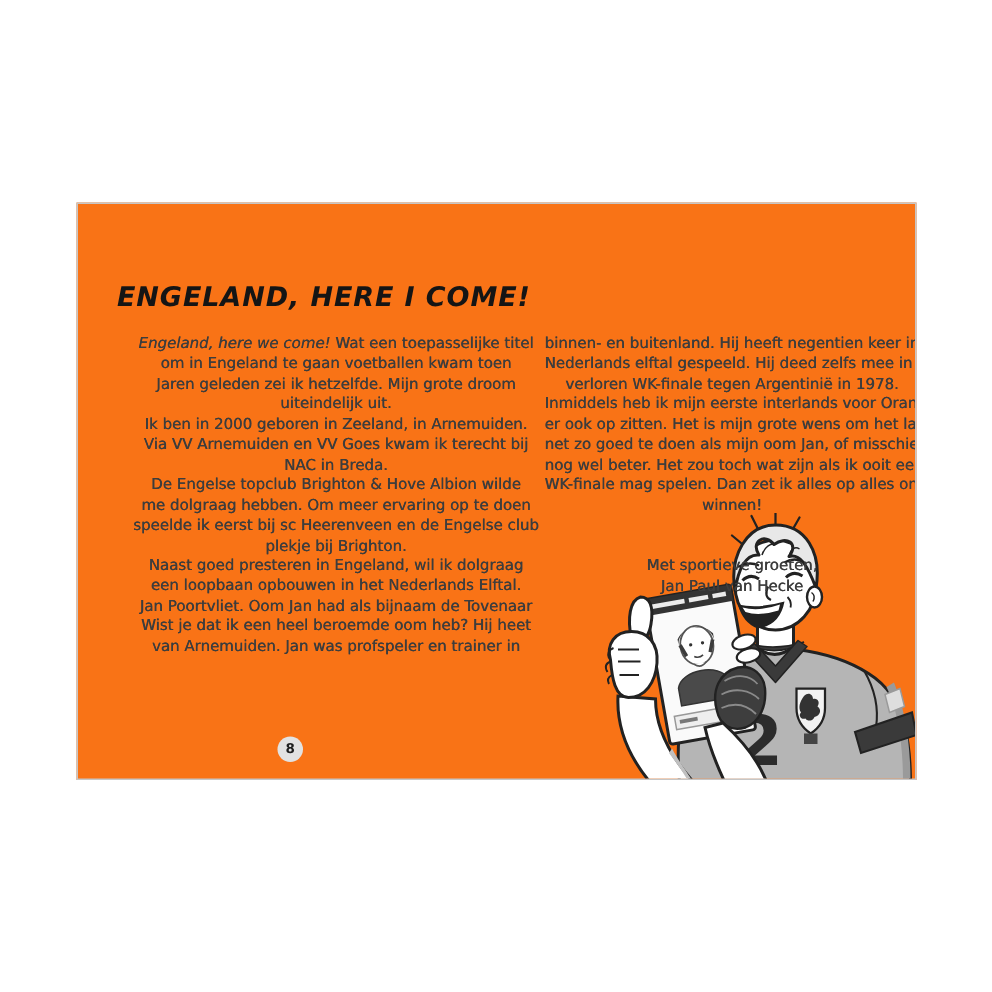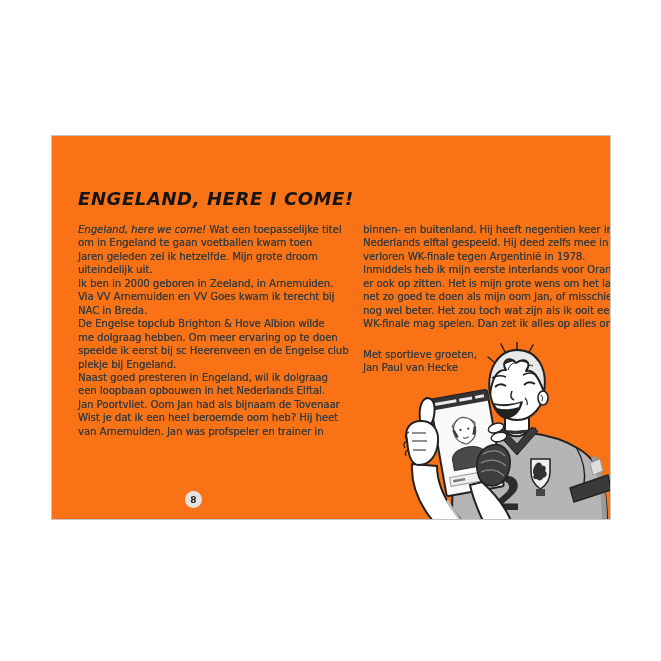--- a/index.html
+++ b/index.html
@@ -12,27 +12,27 @@
     background:#f97316;border:1px solid #c6c6c6;box-sizing:border-box;
     overflow:hidden;
   }
   .title{
     position:absolute;left:26px;top:52px;
     font-size:18px;font-weight:bold;font-style:italic;
     letter-spacing:0.6px;color:#151515;white-space:nowrap;z-index:3;
   }
   .col{
     position:absolute;top:87px;color:#3d3d3d;
-    font-size:10px;line-height:13.45px;z-index:3;
+    font-size:10px;line-height:13.45px;z-index:3;text-align:center;
   }
   .col .line{white-space:nowrap;text-shadow:0.25px 0 0 currentColor;}
   .col-left{left:26px;width:292px;}
   .col-right{left:311px;width:250px;}
   .italic{font-style:italic;}
-  .sig{margin-top:17px;}
+  .sig{margin-top:27px;}
   .pagenum{
     position:absolute;left:133px;top:355px;width:17px;height:17px;
     border-radius:50%;background:#e2e2e2;color:#1f1f1f;
     font-size:9px;font-weight:bold;display:flex;align-items:center;
     justify-content:center;z-index:3;
   }
   .illustration{
     position:absolute;left:334px;top:206px;width:225px;height:179px;z-index:2;
   }
 </style>
@@ -48,39 +48,40 @@
     <div>
         <div class="line">om in Engeland te gaan voetballen kwam toen</div>
         <div class="line">Jaren geleden zei ik hetzelfde. Mijn grote droom</div>
         <div class="line">uiteindelijk uit.</div>
         <div class="line">Ik ben in 2000 geboren in Zeeland, in Arnemuiden.</div>
         <div class="line">Via VV Arnemuiden en VV Goes kwam ik terecht bij</div>
         <div class="line">NAC in Breda.</div>
         <div class="line">De Engelse topclub Brighton &amp; Hove Albion wilde</div>
         <div class="line">me dolgraag hebben. Om meer ervaring op te doen</div>
         <div class="line">speelde ik eerst bij sc Heerenveen en de Engelse club</div>
-        <div class="line">plekje bij Engeland.</div>
+        <div class="line">plekje bij Brighton.</div>
         <div class="line">Naast goed presteren in Engeland, wil ik dolgraag</div>
         <div class="line">een loopbaan opbouwen in het Nederlands Elftal.</div>
         <div class="line">Jan Poortvliet. Oom Jan had als bijnaam de Tovenaar</div>
         <div class="line">Wist je dat ik een heel beroemde oom heb? Hij heet</div>
         <div class="line">van Arnemuiden. Jan was profspeler en trainer in</div>
       </div>
   </div>
 
   <div class="col col-right">
     <div>
         <div class="line">binnen- en buitenland. Hij heeft negentien keer in het</div>
         <div class="line">Nederlands elftal gespeeld. Hij deed zelfs mee in de</div>
         <div class="line">verloren WK-finale tegen Argentinië in 1978.</div>
         <div class="line">Inmiddels heb ik mijn eerste interlands voor Oranje</div>
         <div class="line">er ook op zitten. Het is mijn grote wens om het later</div>
         <div class="line">net zo goed te doen als mijn oom Jan, of misschien</div>
         <div class="line">nog wel beter. Het zou toch wat zijn als ik ooit een</div>
         <div class="line">WK-finale mag spelen. Dan zet ik alles op alles om te</div>
+        <div class="line">winnen!</div>
       </div>
     <div class="sig">
         <div class="line">Met sportieve groeten,</div>
         <div class="line">Jan Paul van Hecke</div>
       </div>
   </div>
 
   <div class="pagenum">8</div>
 
   <svg class="illustration" viewBox="0 0 225 179" xmlns="http://www.w3.org/2000/svg">

